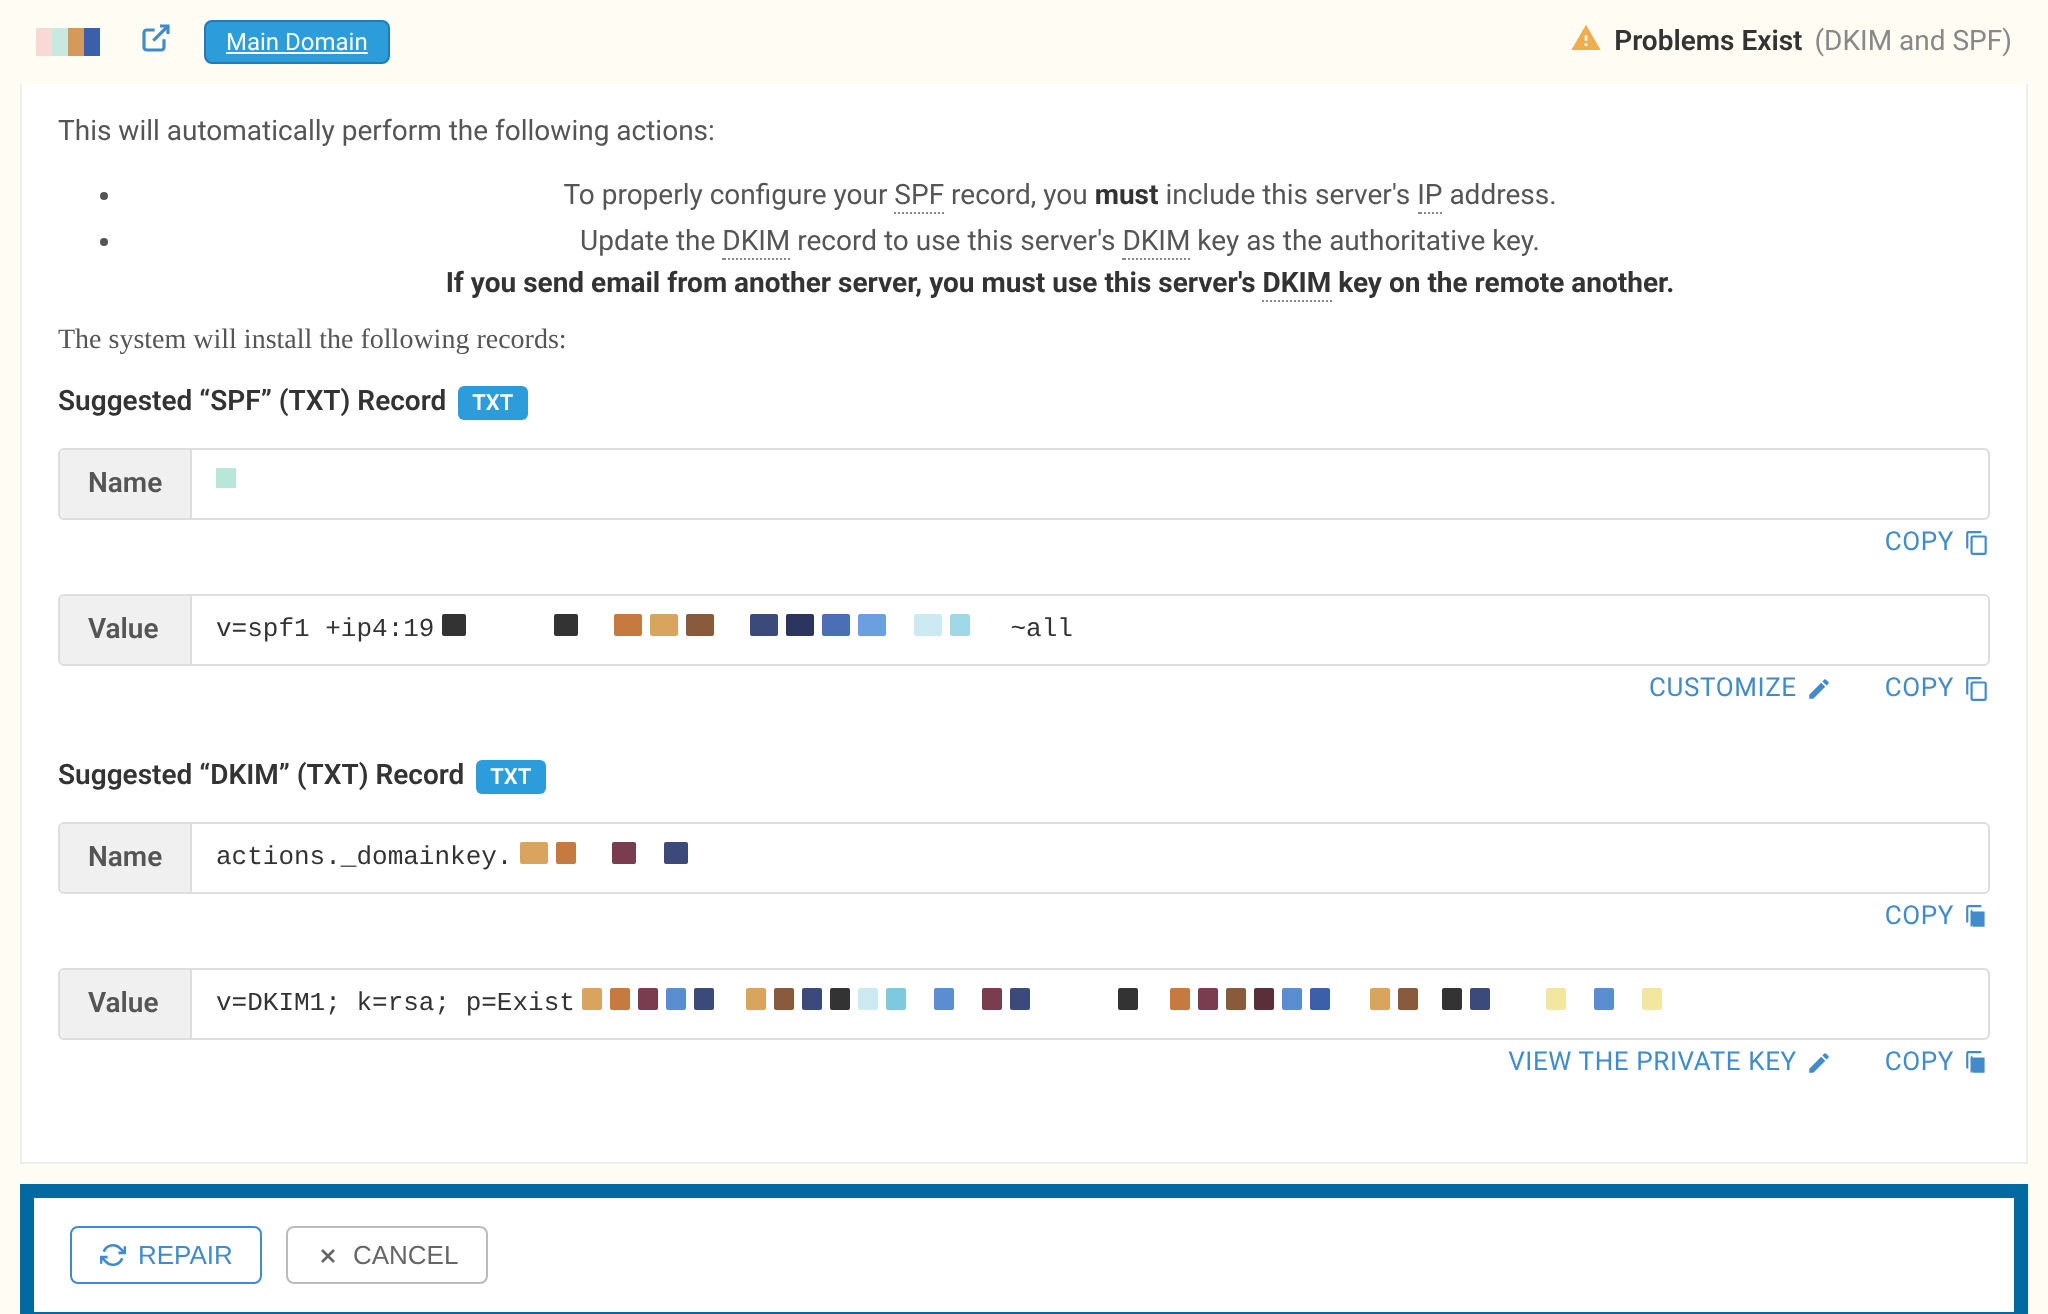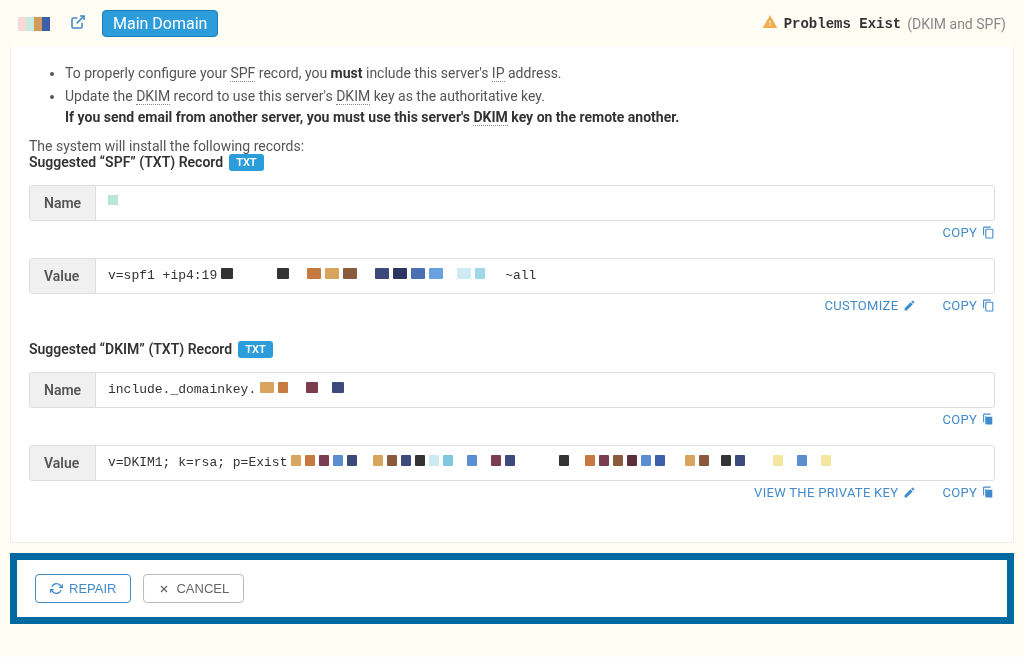--- a/index.html
+++ b/index.html
@@ -29,70 +29,73 @@
   .external-icon {
     color: #428bca;
     font-size: 16px;
     margin-left: 10px;
     margin-right: 6px;
     cursor: pointer;
   }
   .badge-domain {
     background: #2d9cdb;
     color: #fff;
-    font-size: 16px;
+    font-size: 12px;
     padding: 3px 10px;
     border-radius: 4px;
     border: 1px solid #1e7db8;
+    text-decoration: underline;
   }
   .header-right {
     margin-left: auto;
     display: flex;
     align-items: center;
     gap: 6px;
     color: #333;
   }
   .warn-icon {
     color: #f0ad4e;
     font-size: 15px;
   }
   .problems-text {
     font-weight: 600;
-    font-family: Liberation Mono, monospace;
   }
   .problems-sub {
     color: #888;
     font-weight: 400;
   }
   .content {
     background: #fff;
     margin: 0 10px;
     padding: 16px 18px 24px 18px;
     border: 1px solid #eee;
     border-top: none;
   }
   .intro {
     color: #555;
     margin-bottom: 14px;
   }
   ul {
     margin: 0 0 10px 36px;
     color: #555;
+    text-align: center;
   }
   ul li {
     margin-bottom: 2px;
     line-height: 1.5;
   }
   .abbr {
     border-bottom: 1px dotted #888;
     cursor: help;
   }
   .bold { font-weight: 700; color: #333; }
   .system-line {
     color: #555;
+    margin-bottom: 14px;
+    font-family: Liberation Serif, serif;
   }
   .section-title {
     font-weight: 600;
     color: #333;
     margin-bottom: 14px;
     display: flex;
     align-items: flex-start;
     gap: 6px;
   }
   .badge-txt {
@@ -204,20 +207,21 @@
           <path d="M1 21h22L12 2 1 21zm12-3h-2v-2h2v2zm0-4h-2v-4h2v4z"></path>
         </svg>
     </span>
     <span class="problems-text">Problems Exist</span>
     <span class="problems-sub">(DKIM and SPF)</span>
   </div>
 </div>
 
 <div class="content">
 
+  <p class="intro">This will automatically perform the following actions:</p>
 
   <ul>
     <li>
       <span>To properly configure your </span><span class="abbr">SPF</span><span> record, you </span><span class="bold">must</span><span> include this server's </span><span class="abbr">IP</span><span> address.</span>
     </li>
     <li>
       <span>Update the </span><span class="abbr">DKIM</span><span> record to use this server's </span><span class="abbr">DKIM</span><span> key as the authoritative key.</span>
       <br>
       <span class="bold">If you send email from another server, you must use this server's </span><span class="abbr bold">DKIM</span><span class="bold"> key on the remote another.</span>
     </li>
@@ -286,21 +290,21 @@
   <div class="spacer-after-section"></div>
 
   <div class="section-title">
     <span>Suggested “DKIM” (TXT) Record</span>
     <span class="badge-txt">TXT</span>
   </div>
 
   <div class="record-row">
     <div class="record-label">Name</div>
     <div class="record-value">
-      <span>include._domainkey.</span>
+      <span>actions._domainkey.</span>
         <span class="redact" style="width:14px;background:#d8a45e"></span>
         <span class="redact" style="width:10px;background:#c67a3f"></span>
       <span style="width:10px"></span>
       <span class="redact" style="width:12px;background:#7a3c4f"></span>
       <span style="width:6px"></span>
       <span class="redact" style="width:12px;background:#3b4a7a"></span>
     </div>
   </div>
   <div class="actions-row">
     <span class="action-link">

